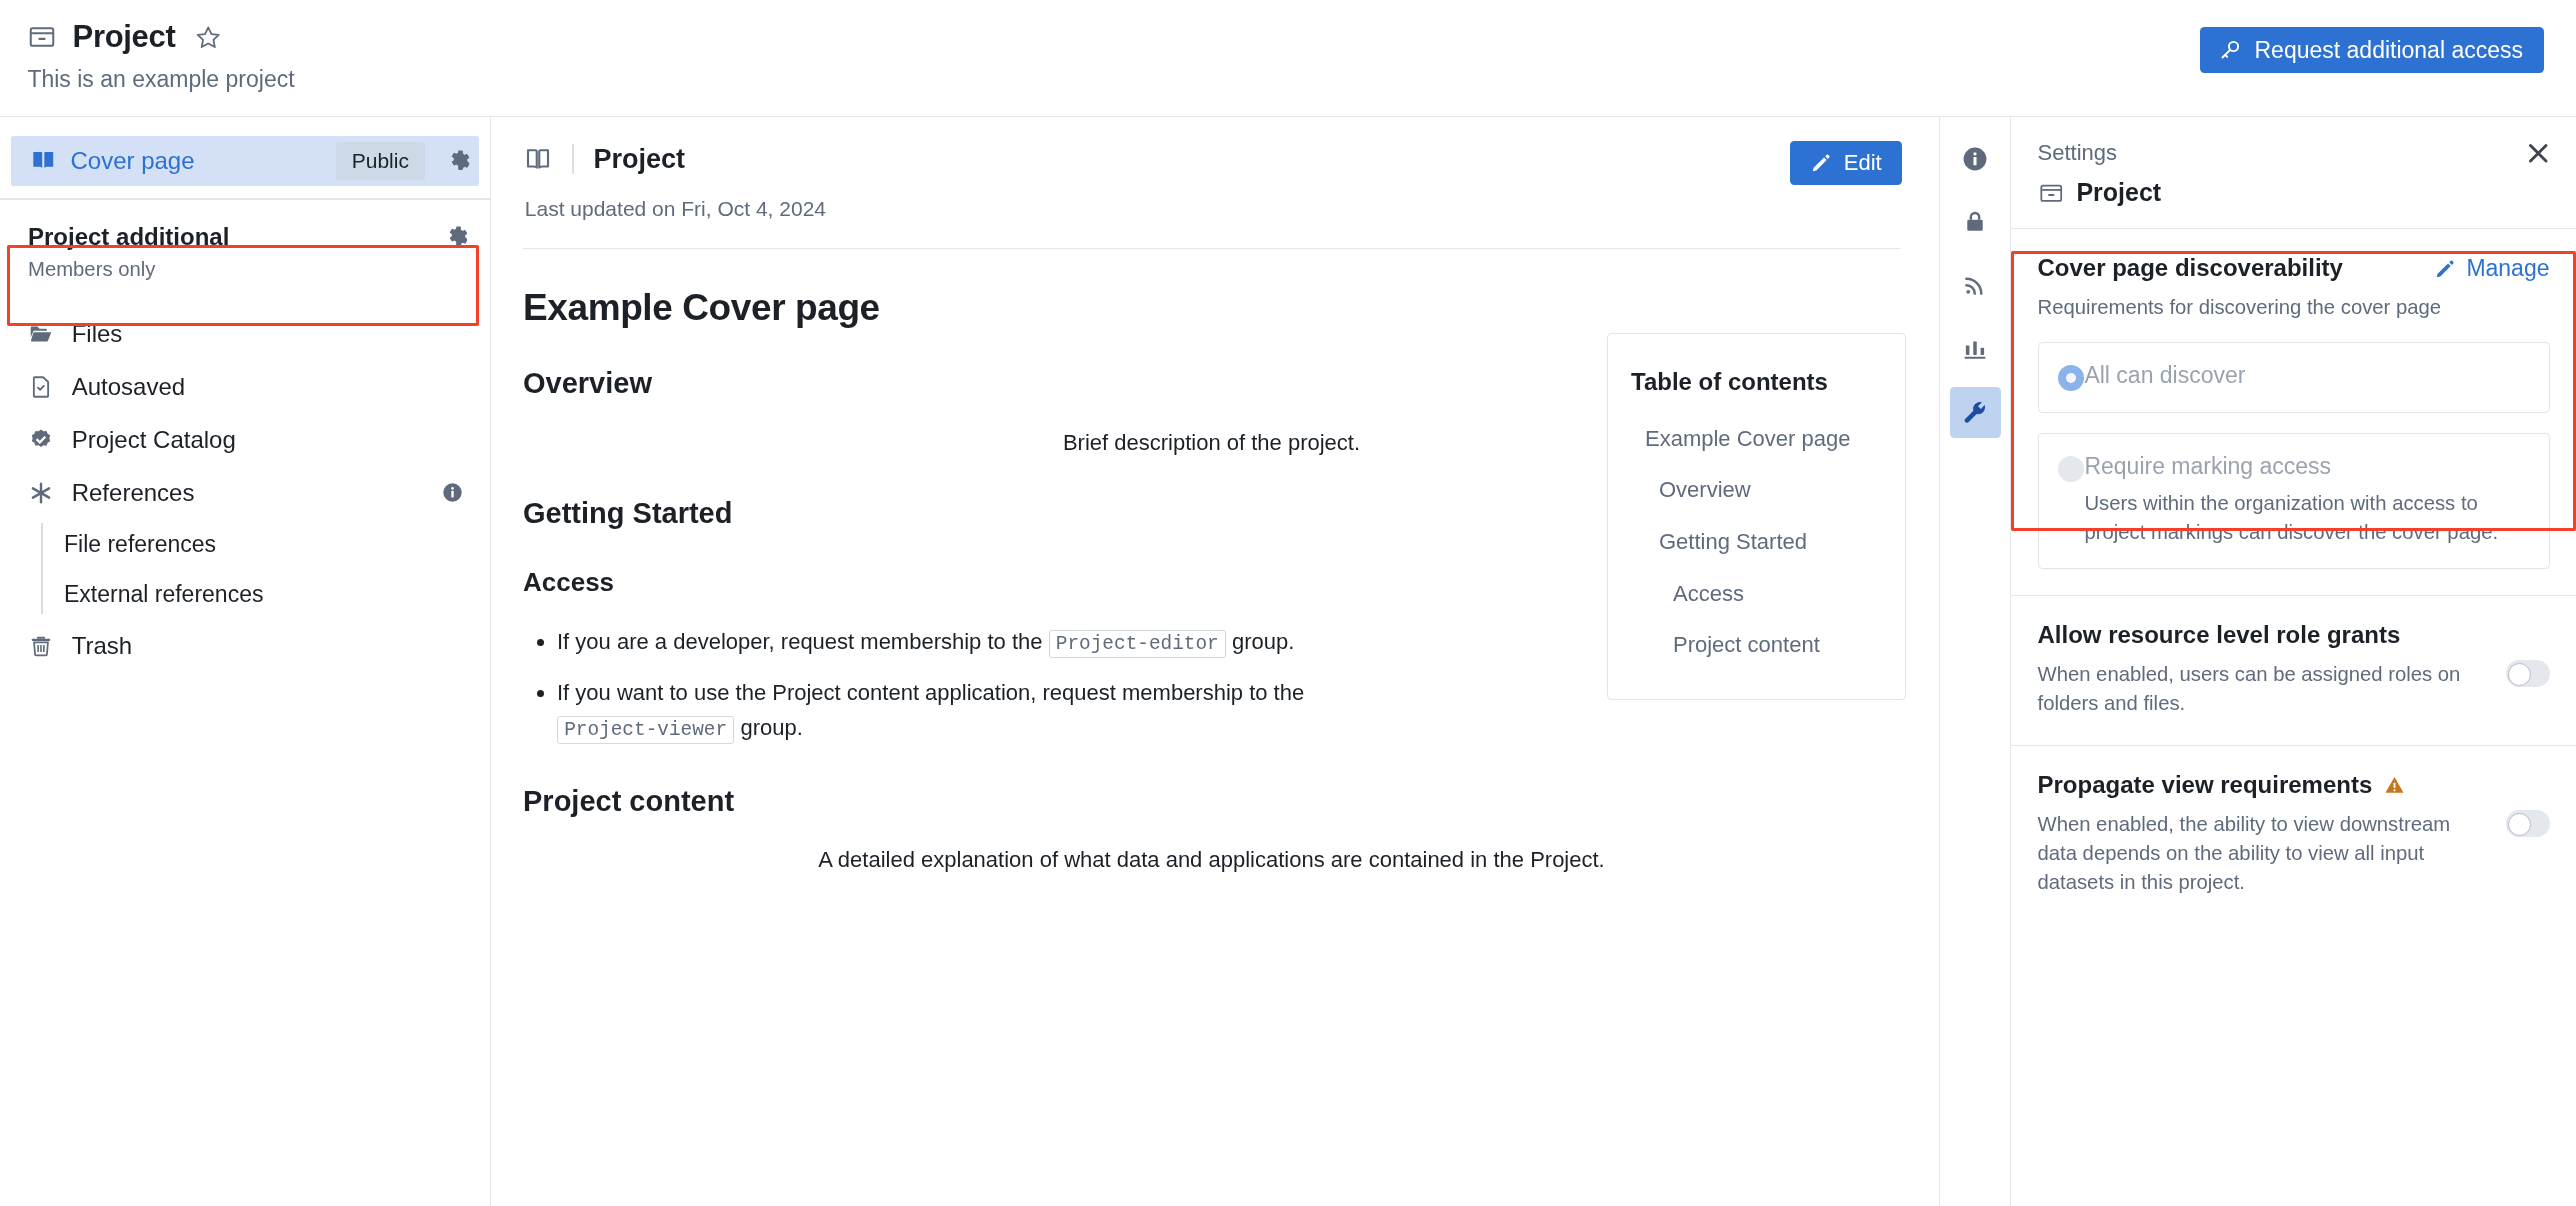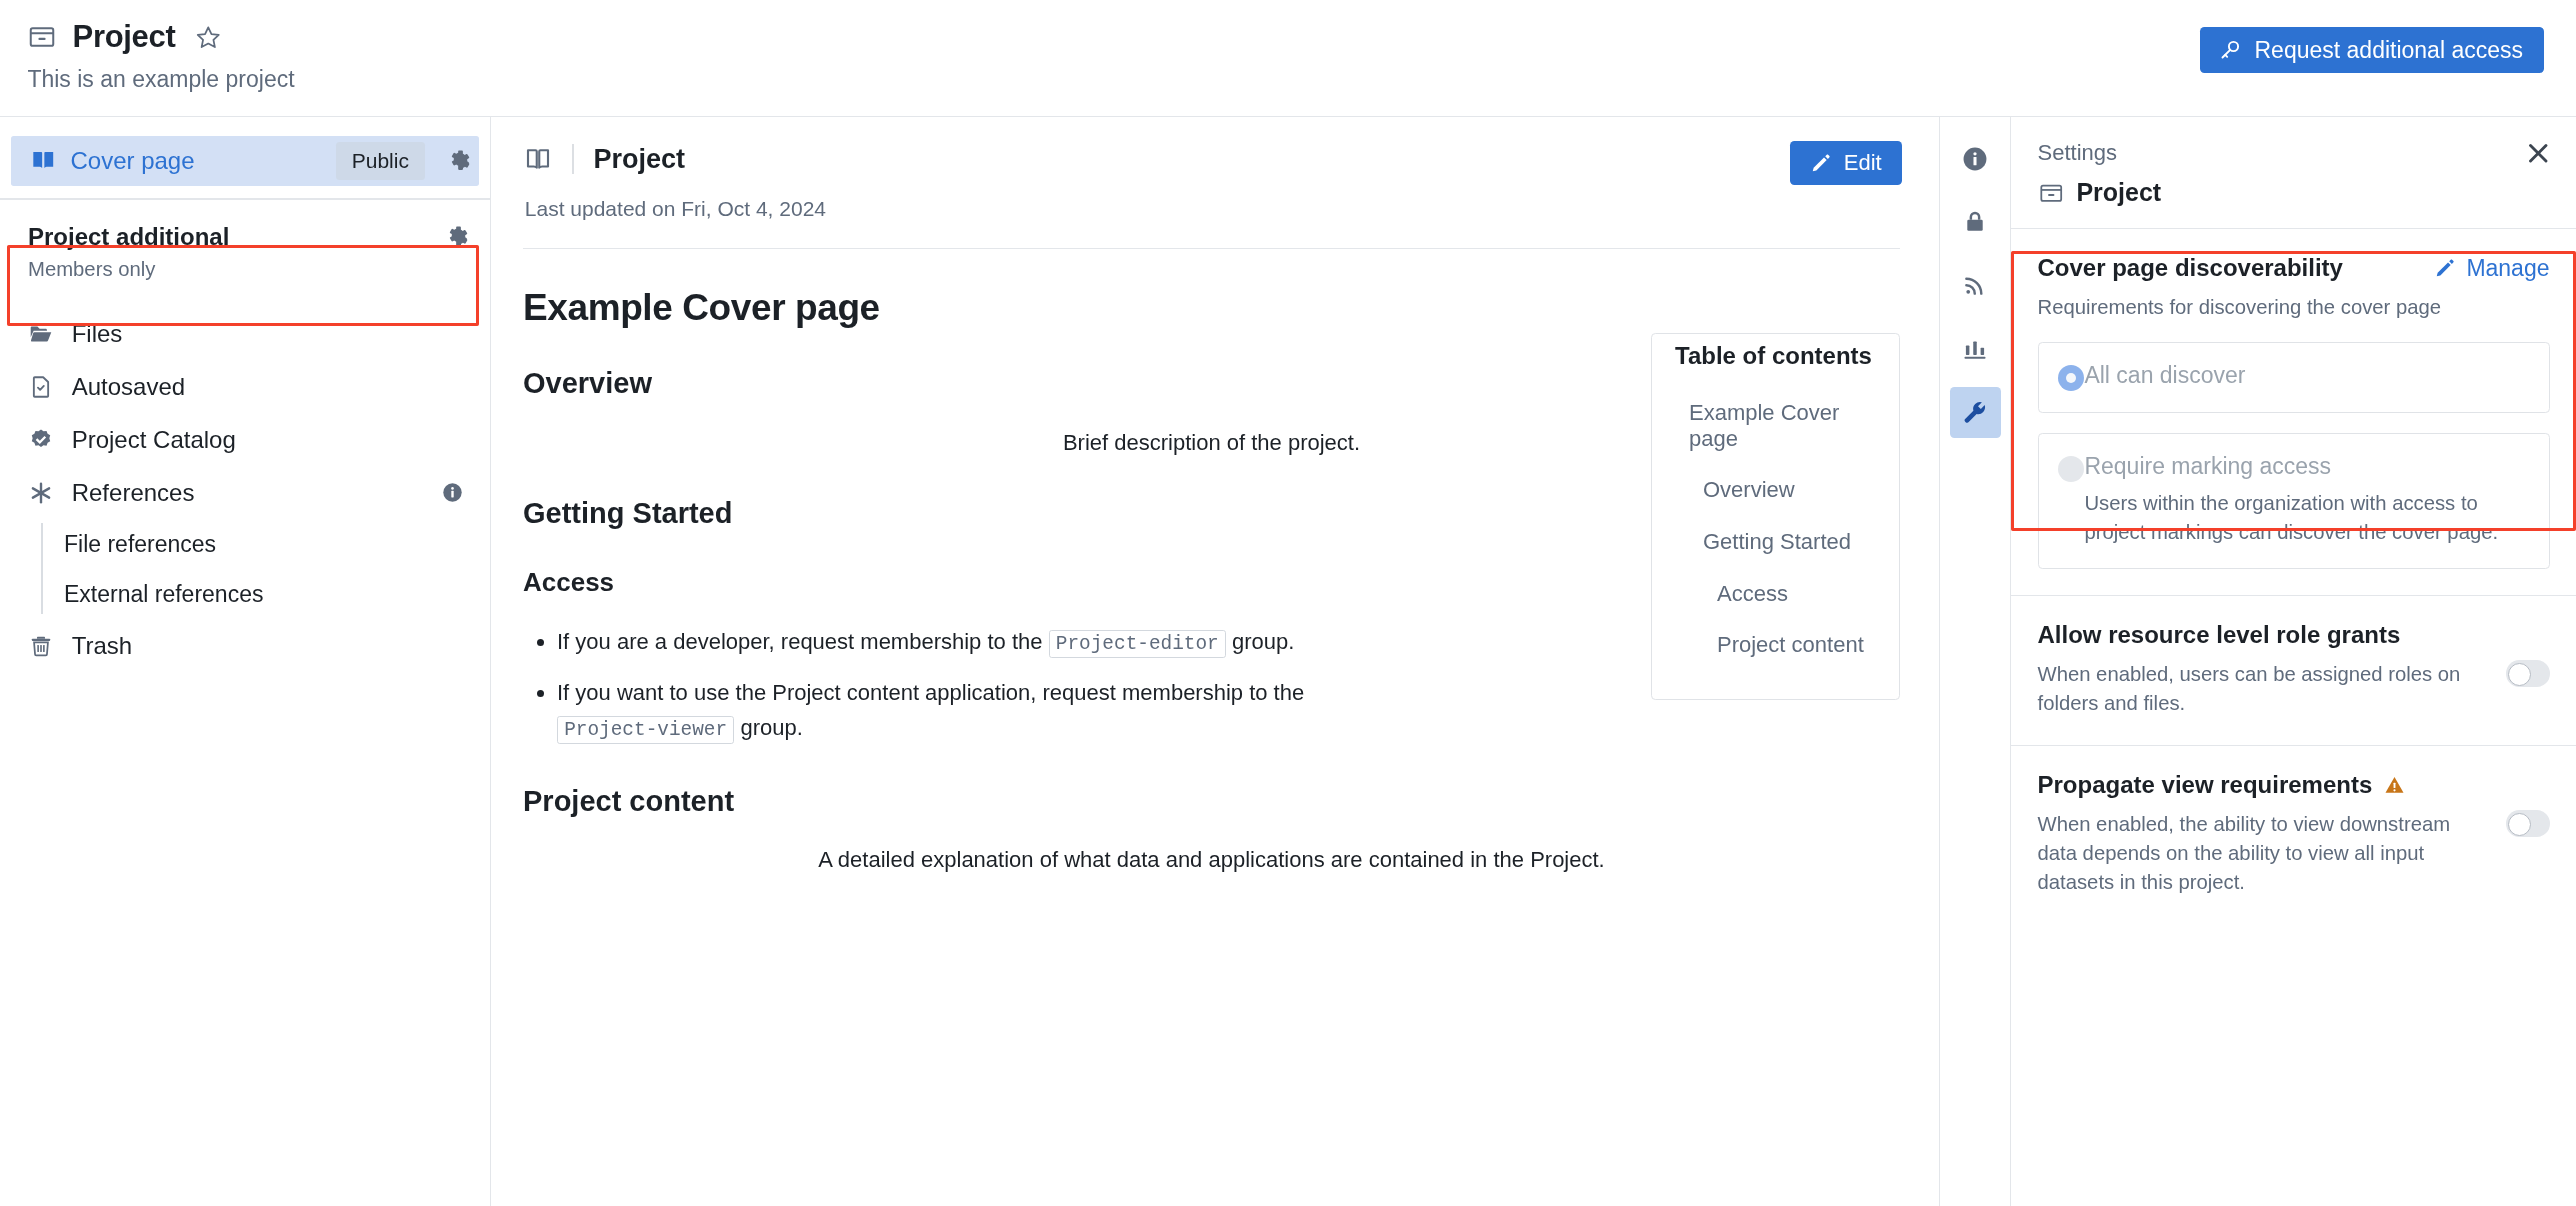--- a/index.html
+++ b/index.html
@@ -127,24 +127,24 @@
     max-width: 883px;
   }
   code.inline {
     font-family: "Liberation Mono", monospace;
     font-size: 19.4px; color: #5f6b7c;
     border: 1.3px solid #d3d8de; border-radius: 2.7px;
     padding: 1.8px 6.2px; background: #fff; white-space: nowrap;
   }
 
   .toc {
-    position: absolute; right: 39px; top: 46px;
-    width: 249px;
+    position: absolute; right: 33px; top: 46px;
+    width: 299px;
     border: 1.8px solid #e0e3e7; border-radius: 4.4px;
-    padding: 8px 23px 28px 23px; background: #fff;
+    padding: 34px 23px 28px 23px; background: #fff;
   }
   .toc-title { font-size: 24px; font-weight: bold; margin-bottom: 16px; }
   .toc-item { font-size: 22px; color: #5f6b7c; padding: 13.3px 0 12.4px 0; cursor: pointer; }
   .toc-lvl1 { padding-left: 14px; }
   .toc-lvl2 { padding-left: 28px; }
   .toc-lvl3 { padding-left: 42px; }
 
   
   .rail {
     width: 72px; flex: 0 0 72px;
@@ -163,21 +163,21 @@
   
   .settings { width: 565px; flex: 0 0 565px; background: #fff; position: relative; }
   .set-head { padding: 23px 23px 21px 26.5px; border-bottom: 1.8px solid #e3e6ea; position: relative; }
   .set-kicker { font-size: 22px; color: #5f6b7c; }
   .set-proj { display: flex; align-items: center; gap: 12.4px; margin-top: 12.4px; }
   .set-proj .pi { width: 26.5px; height: 26.5px; flex: 0 0 26.5px; }
   .set-proj-name { font-size: 25px; font-weight: bold; }
   .close-x { position: absolute; right: 25px; top: 23px; width: 26.5px; height: 26.5px; cursor: pointer; }
 
   .set-section { padding: 25px 26.5px 26.5px 26.5px; border-bottom: 1.8px solid #e3e6ea; }
-  .set-row { display: flex; align-items: center; gap: 48px; }
+  .set-row { display: flex; align-items: flex-end; gap: 48px; }
   .set-title { font-size: 24px; font-weight: bold; flex: 1; display: flex; align-items: center; gap: 10.6px; }
   .manage-link {
     display: flex; align-items: center; gap: 10.6px;
     color: #2d72d2; font-size: 23px; cursor: pointer; white-space: nowrap;
   }
   .manage-link svg { width: 22px; height: 22px; }
   .set-desc { font-size: 20.3px; color: #5f6b7c; margin-top: 10.6px; line-height: 1.45; }
 
   .radio-card {
     border: 1.8px solid #e0e3e7; border-radius: 4.4px;

